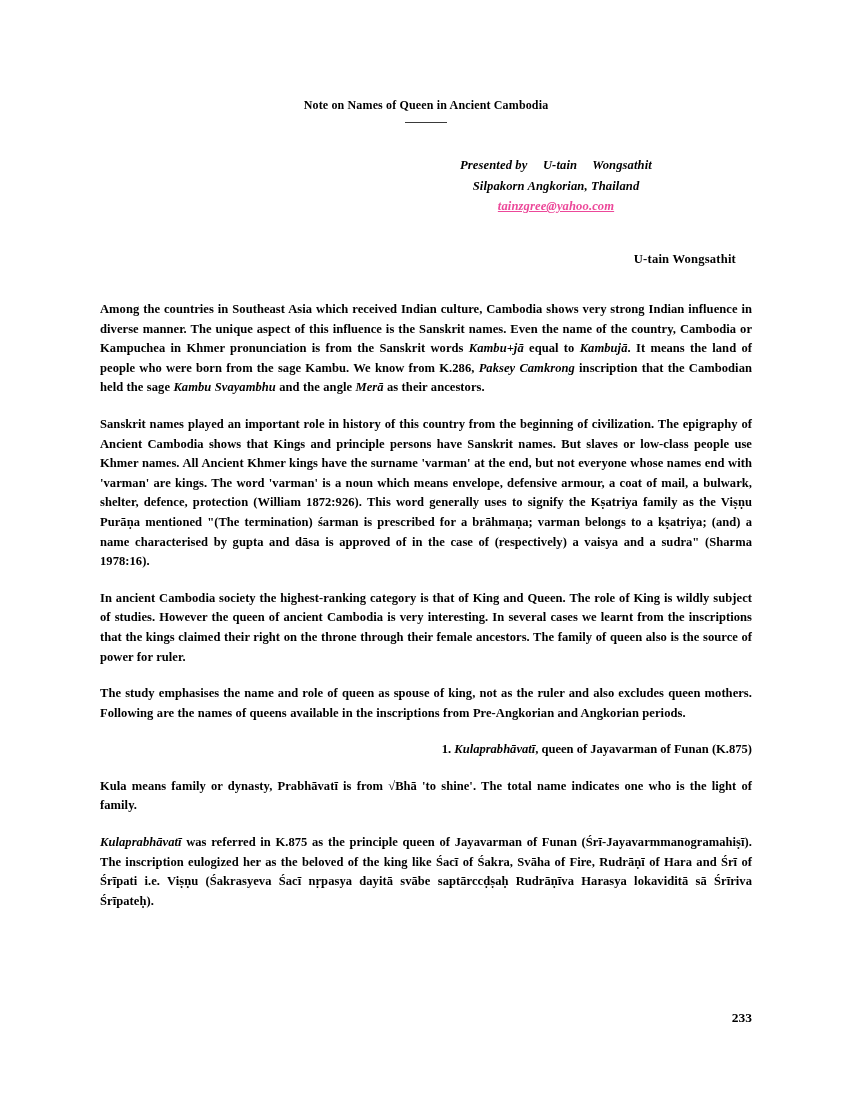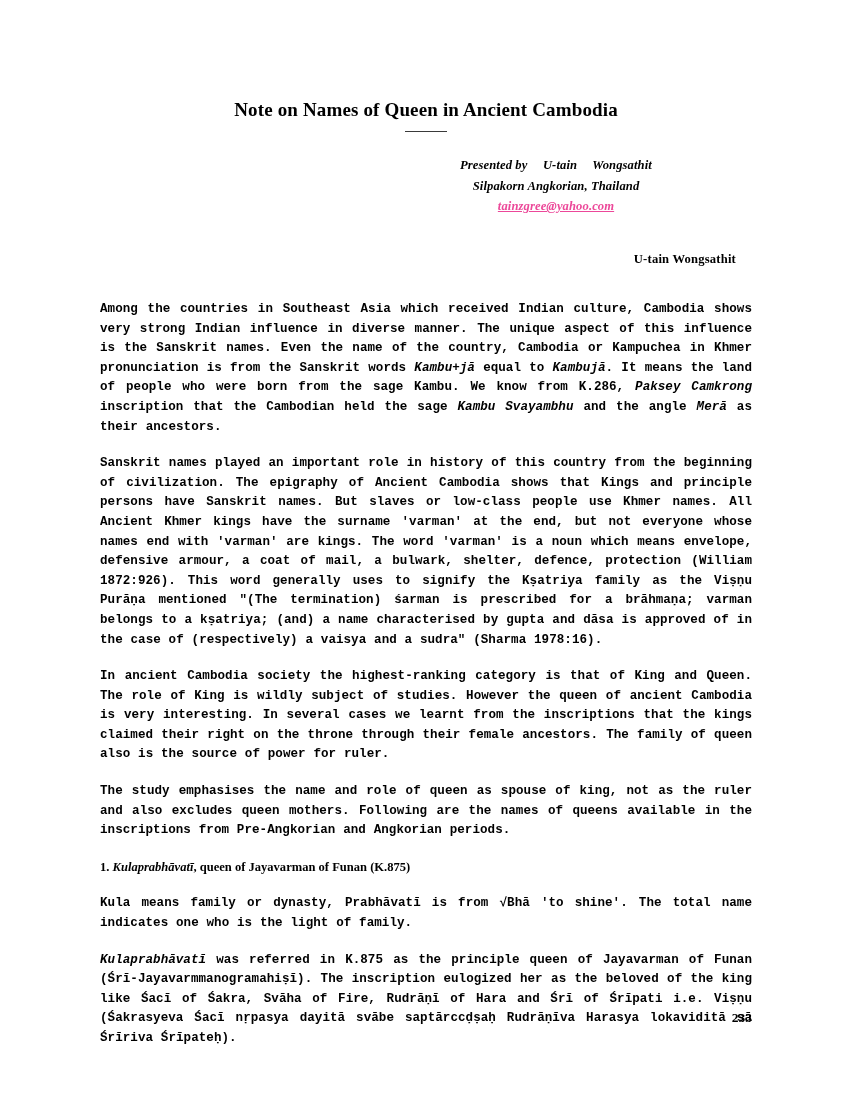--- a/index.html
+++ b/index.html
@@ -30,21 +30,21 @@
   .title-block {
     position: absolute;
     left: 100px;
     top: 98px;
     width: 652px;
     text-align: center;
   }
   .doc-title {
     font-family: "Liberation Serif", "DejaVu Serif", serif;
     font-weight: bold;
-    font-size: 19px;
+    font-size: 12px;
     letter-spacing: 0.15px;
     line-height: 1.25;
     margin: 0;
   }
   .title-rule {
     width: 42px;
     height: 1px;
     background: #3a3a3a;
     margin: 9px auto 0 auto;
   }
@@ -93,33 +93,32 @@
     width: 652px;
   }
   p.para {
     margin: 0 0 17px 0;
     font-weight: bold;
     font-size: 12.55px;
     line-height: 19.6px;
     text-align: justify;
     letter-spacing: 0.05px;
     word-spacing: 0.2px;
-    font-family: Liberation Mono, monospace;
   }
   p.para:last-child { margin-bottom: 16px; }
 
   .it { font-style: italic; }
 
   
   p.entry-head {
     margin: 0 0 17px 0;
     font-weight: bold;
     font-size: 12.55px;
     line-height: 19.6px;
-    text-align: left;
+    text-align: right;
     font-family: Liberation Serif, serif;
   }
 
   
   .page-number {
     position: absolute;
     left: 560px;
     top: 1010px;
     width: 192px;
     text-align: right;

